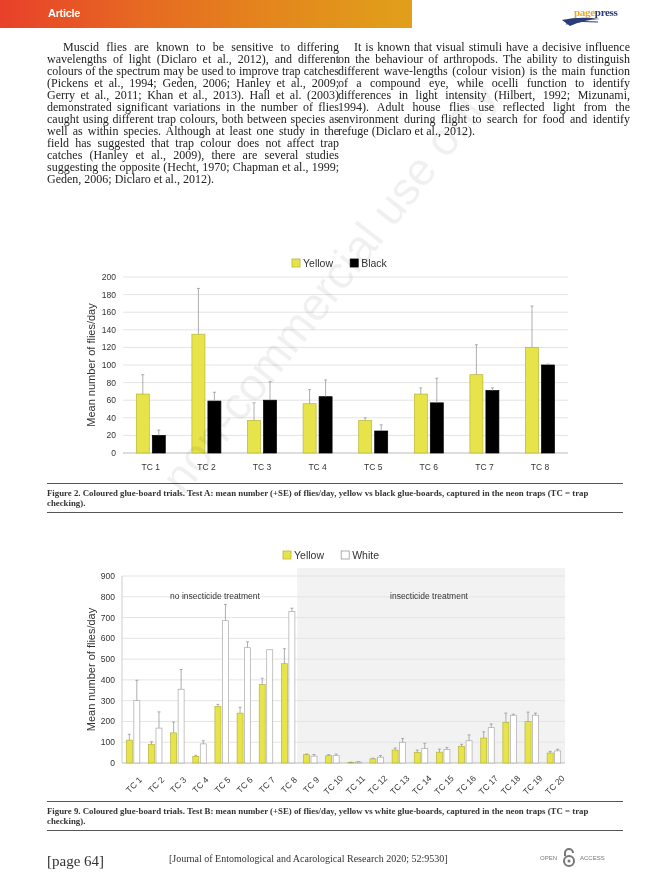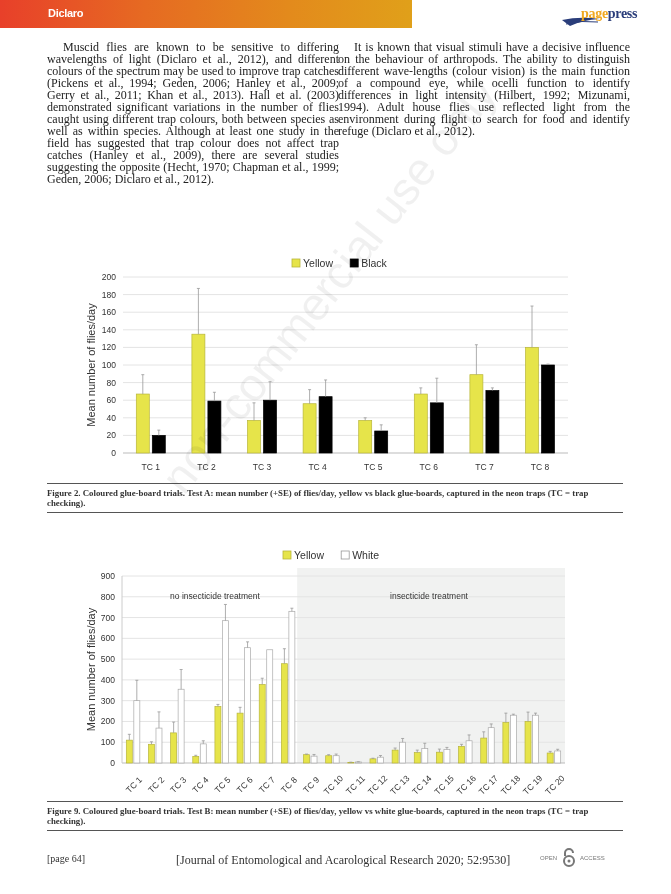--- a/index.html
+++ b/index.html
@@ -1,42 +1,42 @@
 <!DOCTYPE html>
 <html><head>
 <meta charset="utf-8">
 <style>
   html,body{margin:0;padding:0;background:#fff;}
   body{width:671px;height:894px;position:relative;overflow:hidden;font-family:"Liberation Serif",serif;color:#222;}
   .header-band{position:absolute;left:0;top:0;width:412px;height:28px;background:linear-gradient(90deg,#e8402a 0%,#e66a22 35%,#e38a1c 70%,#e0a01a 100%);}
   .header-label{position:absolute;left:48px;top:7px;color:#fff;font-family:"Liberation Sans",sans-serif;font-weight:bold;font-size:11px;letter-spacing:-0.3px;}
   .logo{position:absolute;left:560px;top:6px;width:70px;height:24px;}
-  .logo-text{position:absolute;left:21px;top:0;font-family:"Liberation Serif",serif;font-weight:bold;font-size:14px;letter-spacing:-0.3px;}
+  .logo-text{position:absolute;left:14px;top:0;font-family:"Liberation Serif",serif;font-weight:bold;font-size:11px;letter-spacing:-0.3px;}
   .logo-page{color:#f0a821;}
   .logo-press{color:#2a3d7a;}
   .col{position:absolute;top:41px;width:292px;font-size:12px;line-height:12px;text-align:justify;}
   .col p{margin:0;text-indent:16px;}
   .col p.noindent{text-indent:0;}
   .col-left{left:47px;}
   .col-right{left:338px;}
   .chart{position:absolute;}
   .axis-text{font-family:"Liberation Sans",sans-serif;font-size:8.5px;fill:#333;}
   .caption{position:absolute;left:47px;width:576px;border-top:1.3px solid #555;border-bottom:1.3px solid #555;padding:4px 0 4px 0;font-family:"Liberation Serif",serif;font-weight:bold;font-size:8.8px;line-height:10px;color:#333;}
-  .footer-page{position:absolute;left:47px;top:853px;font-size:10px;color:#333;}
-  .footer-journal{position:absolute;left:176px;top:853px;font-size:12px;color:#333;}
+  .footer-page{position:absolute;left:47px;top:853px;font-size:15px;color:#333;}
+  .footer-journal{position:absolute;left:169px;top:853px;font-size:10px;color:#333;}
   .oa{position:absolute;left:540px;top:848px;width:80px;height:20px;font-family:"Liberation Sans",sans-serif;font-size:6px;color:#777;}
   .oa-open{position:absolute;left:0;top:7px;}
   .oa-access{position:absolute;left:40px;top:7px;}
   .watermark{position:absolute;left:150px;top:470px;font-family:"Liberation Sans",sans-serif;font-size:46px;color:rgba(0,0,0,0.06);transform:rotate(-52deg);transform-origin:left top;white-space:nowrap;pointer-events:none;}
 </style>
 </head>
 <body>
 
 <div class="header-band">
-  <span class="header-label">Diclaro</span>
+  <span class="header-label">Article</span>
 </div>
 <div class="logo">
   <svg width="70" height="24" style="position:absolute;left:0;top:0">
     <path d="M2 14 Q20 10 40 13 Q22 14 10 20 Z" fill="#2a3d7a"></path>
     <path d="M6 18 Q22 14 38 16" stroke="#2a3d7a" stroke-width="1" fill="none"></path>
   </svg>
   <span class="logo-text"><span class="logo-page">page</span><span class="logo-press">press</span></span>
 </div>
 
 <div class="col col-left">

